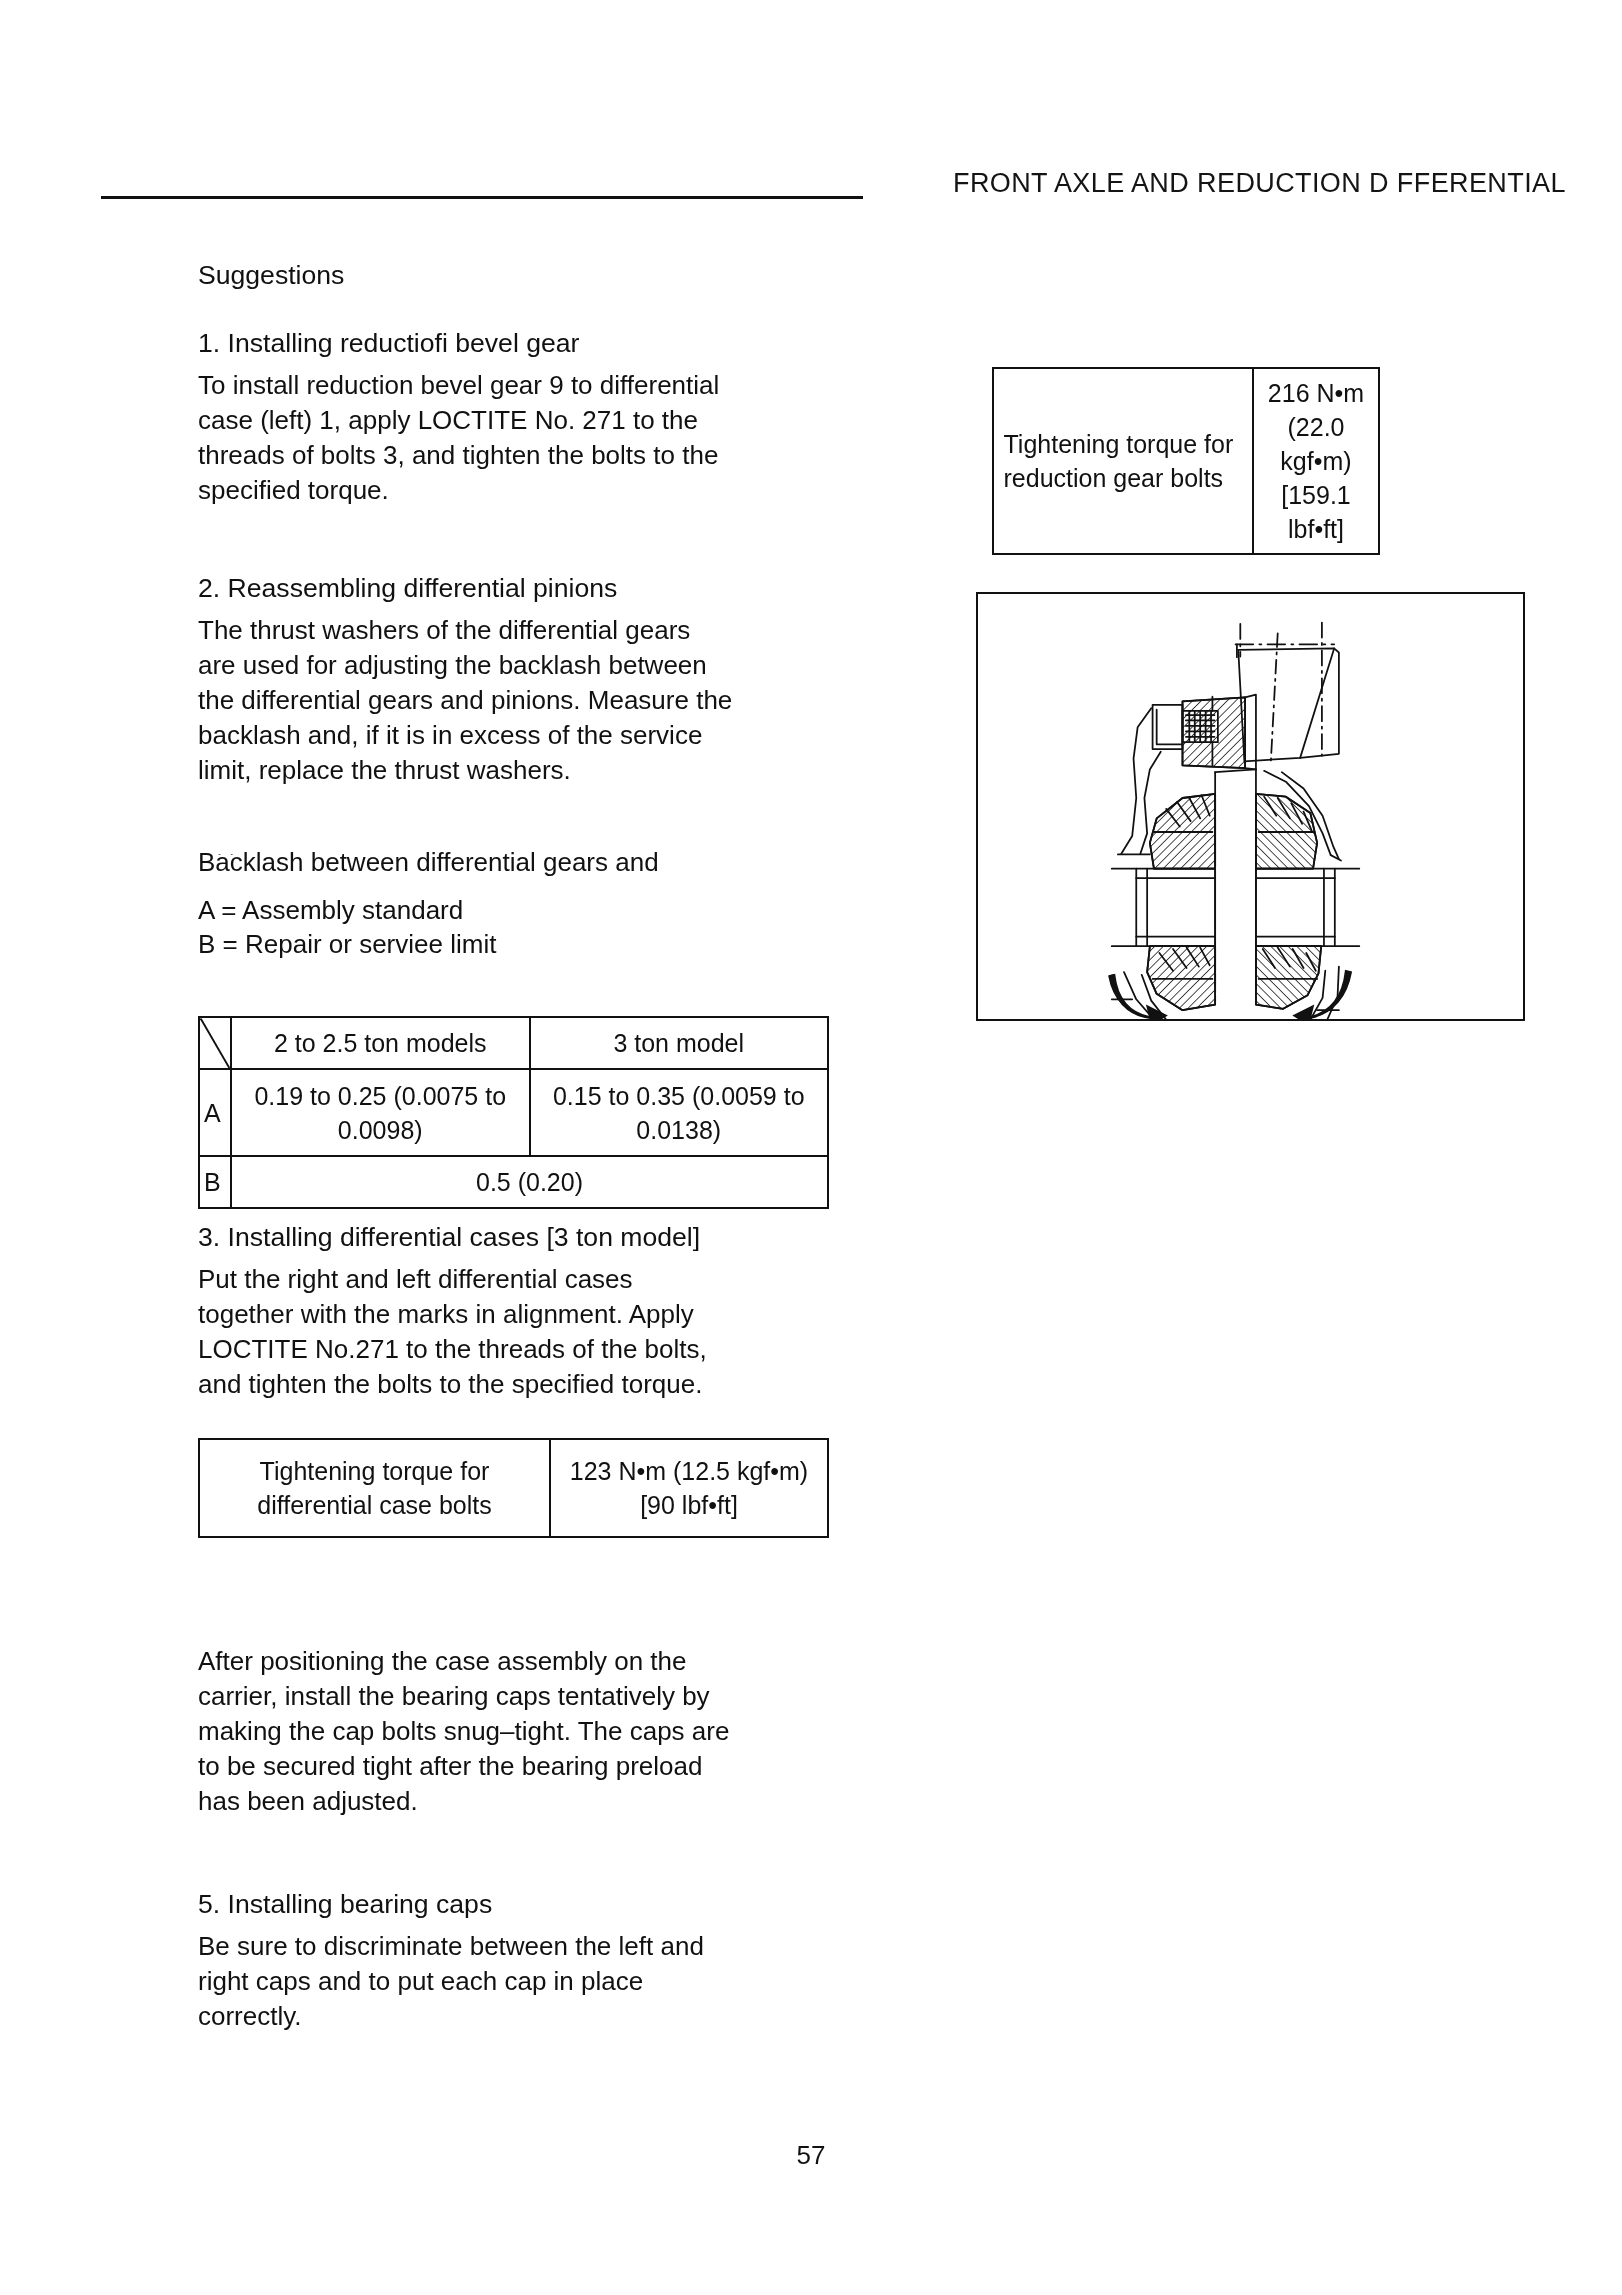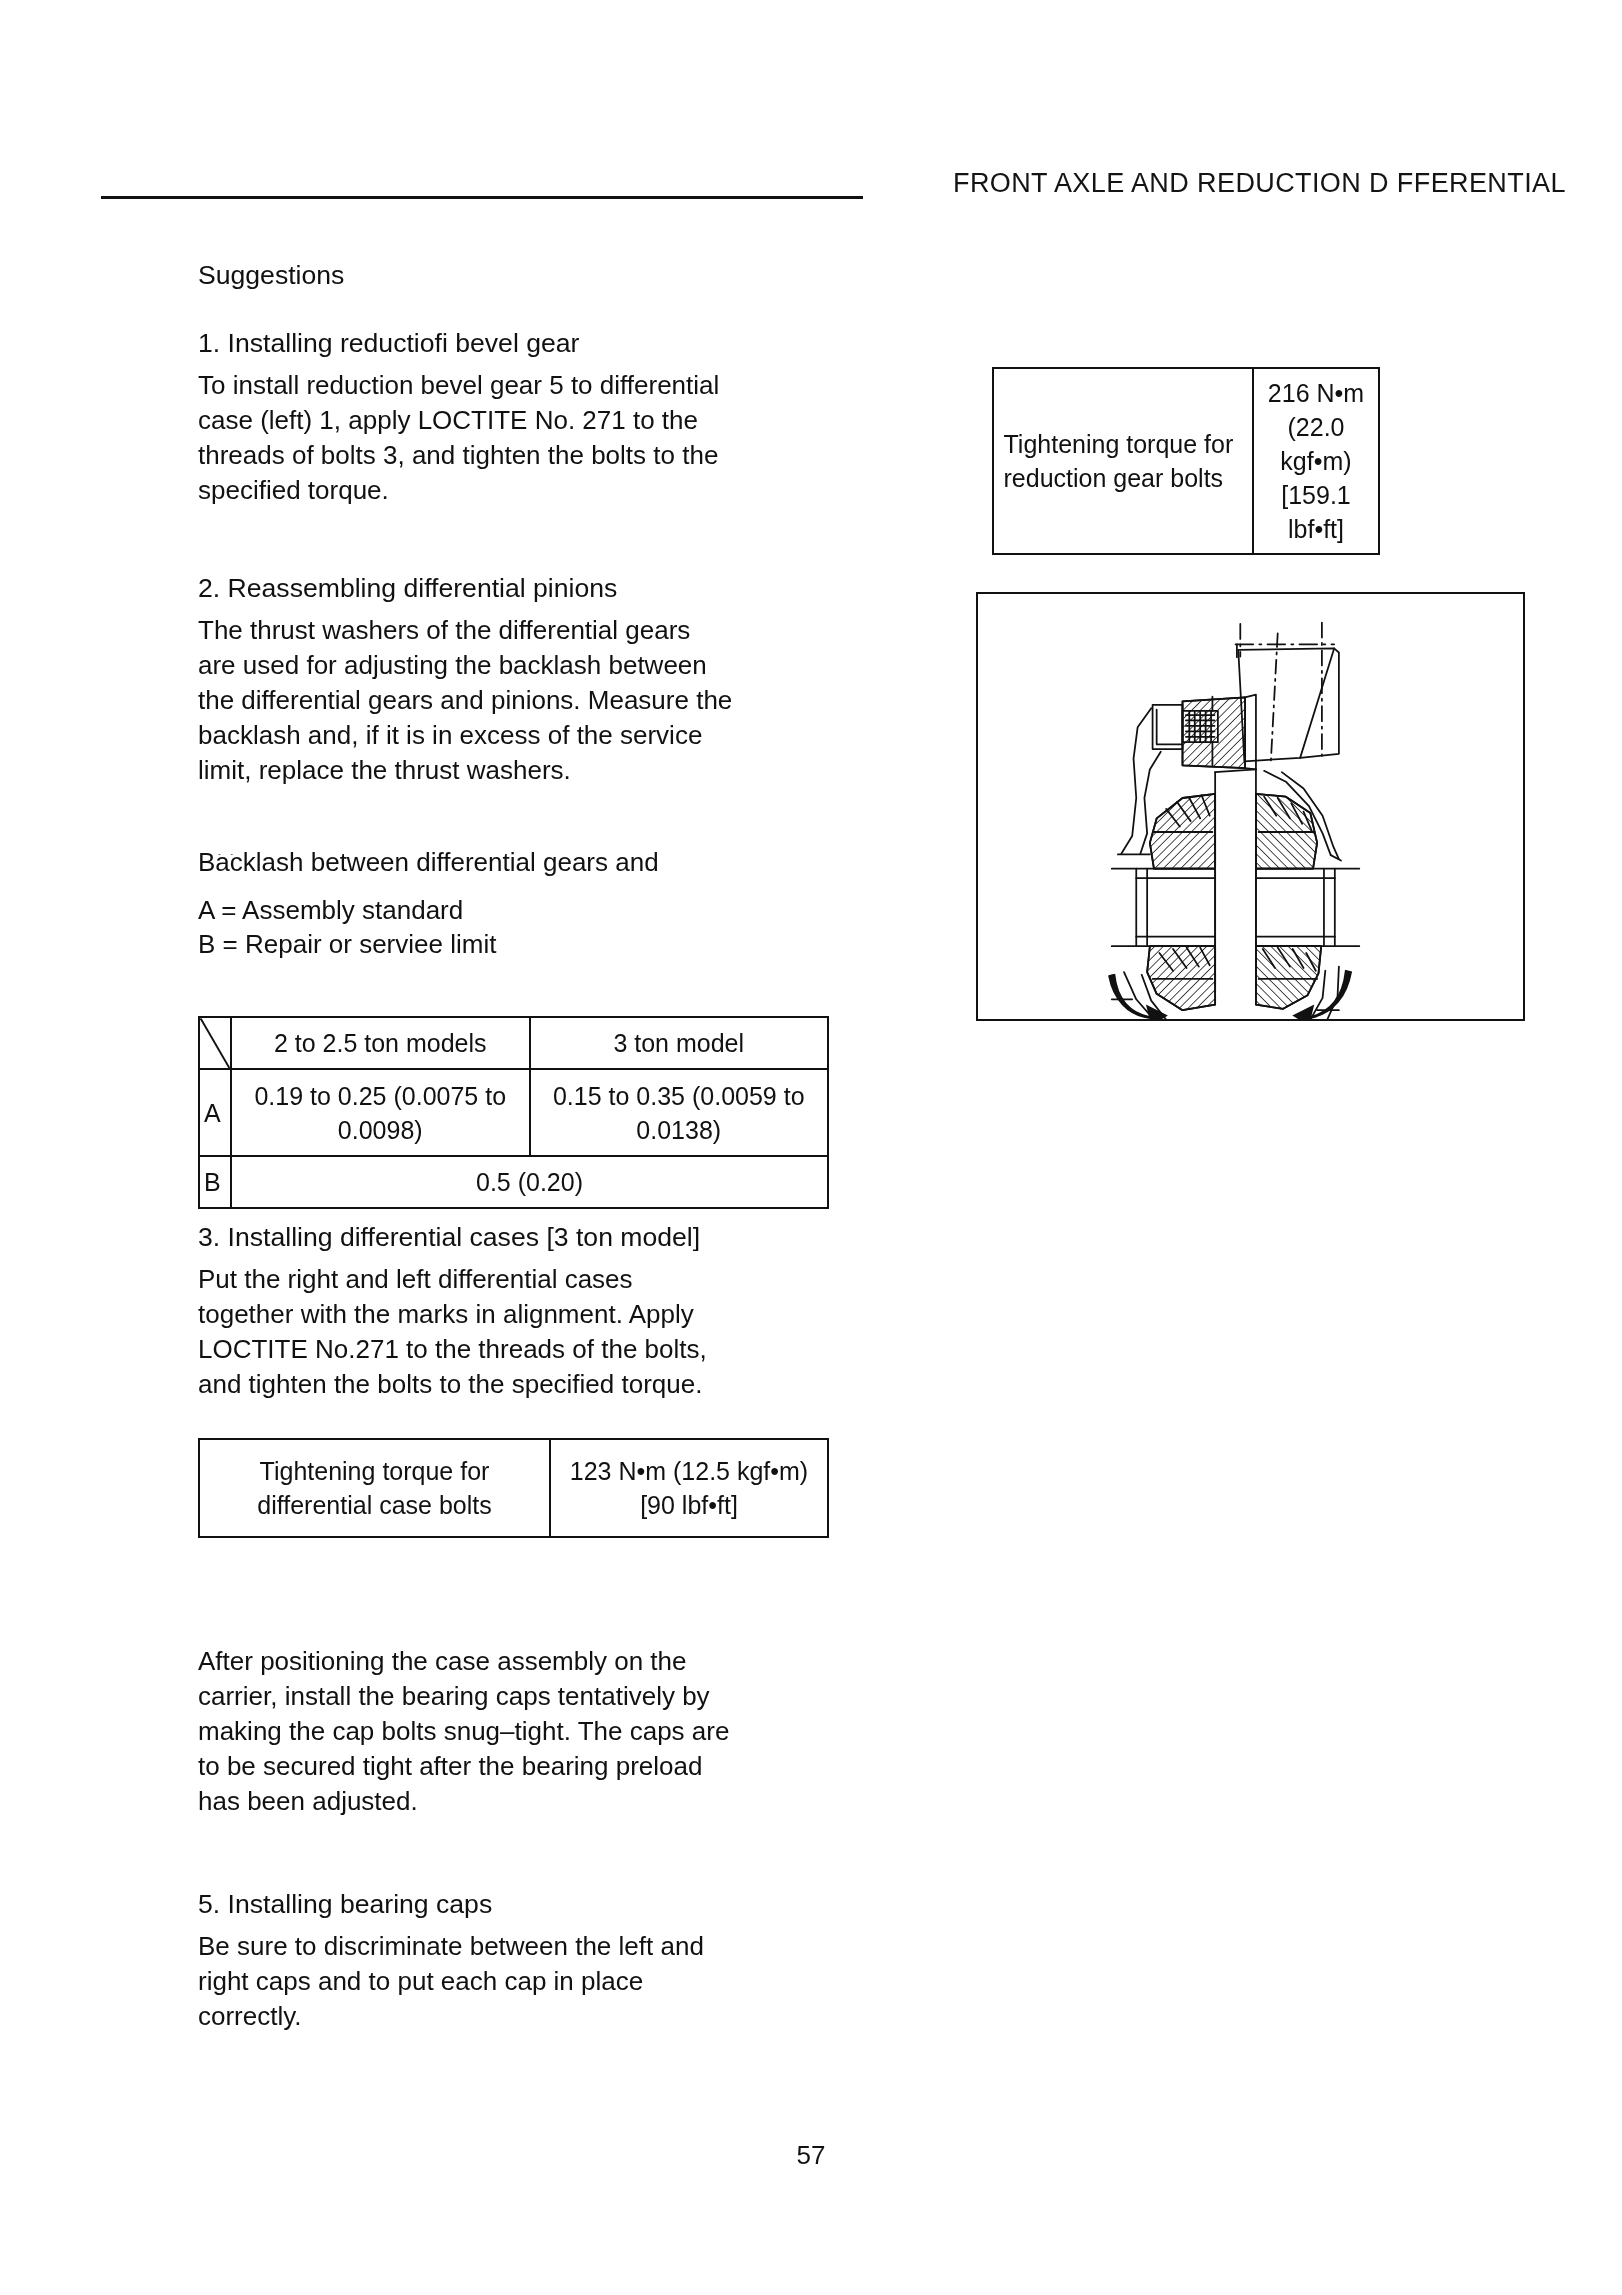--- a/index.html
+++ b/index.html
@@ -160,21 +160,21 @@
 <body>
 
 <div id="page">
 
   <div class="header-rule"></div>
   <div class="header-title">FRONT AXLE AND REDUCTION D FFERENTIAL</div>
 
   <div class="tb col-left head" style="top:258px;">Suggestions</div>
 
   <div class="tb col-left head" style="top:326px;">1. Installing reductiofi bevel gear</div>
-  <div class="tb col-left" style="top:368px;">To install reduction bevel gear 5 to differential
+  <div class="tb col-left" style="top:368px;">To install reduction bevel gear 9 to differential
 case (left) 1, apply LOCTITE No. 271 to the
 threads of bolts 3, and tighten the bolts to the
 specified torque.</div>
 
   <div class="tb col-left head" style="top:571px;">2. Reassembling differential pinions</div>
   <div class="tb col-left" style="top:613px;">The thrust washers of the differential gears
 are used for adjusting the backlash between
 the differential gears and pinions. Measure the
 backlash and, if it is in excess of the service
 limit, replace the thrust washers.</div>

